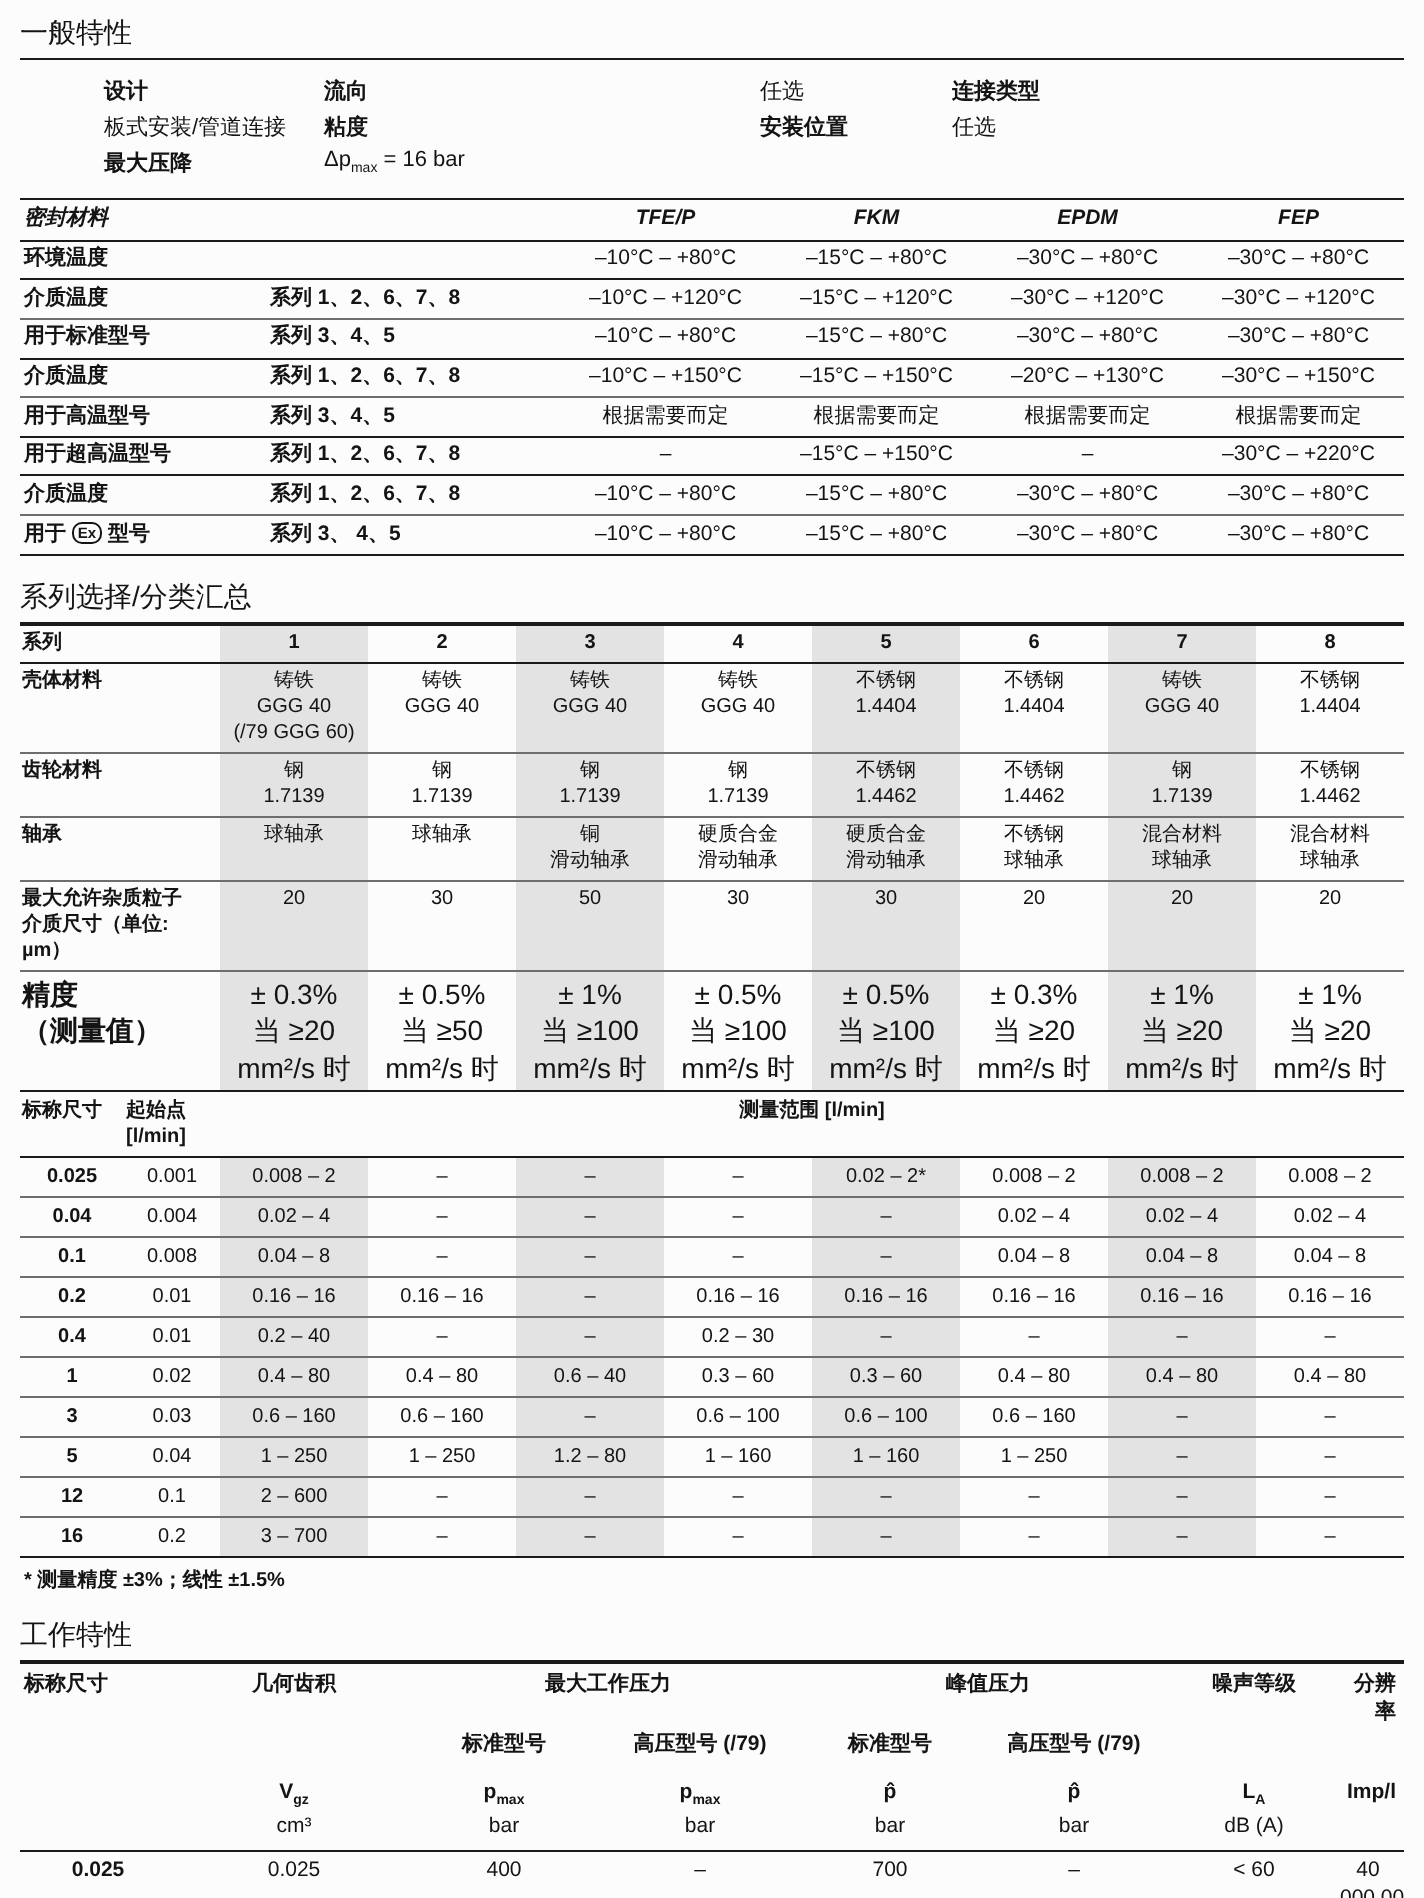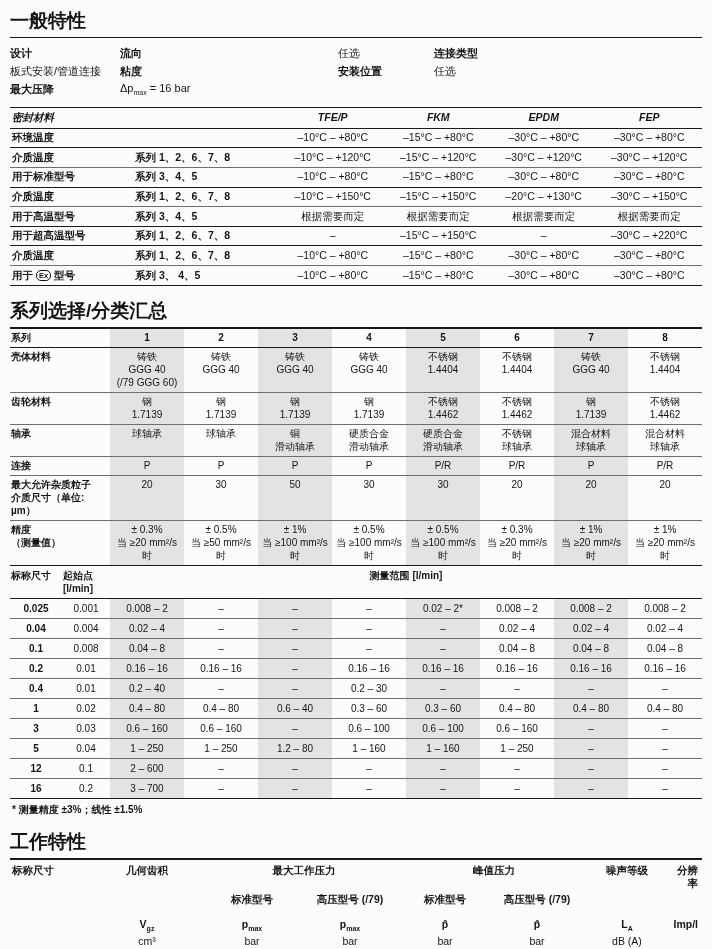--- a/index.html
+++ b/index.html
@@ -4,29 +4,29 @@
 <style>
   * { box-sizing: border-box; }
   html,body { margin:0; padding:0; }
   body {
     width:712px; height:949px; overflow:hidden;
     background:#fcfcfc; color:#141414;
     font-family:"Liberation Sans","DejaVu Sans",sans-serif;
     font-size:10.5px; padding:6px 10px 0 10px;
   }
   .section-title {
-    font-size:19px; font-weight:bold; margin:0;
+    font-size:14px; font-weight:normal; margin:0;
     padding:2px 0 3px 0; border-bottom:1.5px solid #1a1a1a;
   }
   .section { margin-bottom:10px; }
 
   
   .gen-grid {
     display:grid; grid-template-columns:110px 218px 96px 1fr;
-    row-gap:3px; padding:8px 0 10px 0; font-size:11px;
+    row-gap:3px; padding:8px 0 10px 0; font-size:11px;margin-left:42px;
   }
   .gen-grid .lbl { font-weight:bold; }
 
   table { width:100%; border-collapse:collapse; table-layout:fixed; }
   th, td { padding:2px 2px; vertical-align:top; line-height:1.3; }
   .val { text-align:center; white-space:pre-line; }
   .lblcell { font-weight:bold; text-align:left; }
   .g { background:#e3e3e3; }
 
   
@@ -44,21 +44,21 @@
     display:inline-block; border:1px solid #141414; border-radius:5px;
     font-size:7.5px; font-weight:bold; line-height:9px; padding:0 2px;
     vertical-align:1px;
   }
 
   
   .series-tbl { border-top:1.5px solid #1a1a1a; font-size:10px; }
   .series-tbl thead th { border-bottom:1.3px solid #1a1a1a; padding:2.5px 1px; }
   .series-tbl thead .num { text-align:center; }
   .series-tbl tbody.attrs td { border-bottom:1px solid #6e6e6e; padding:2.5px 1px; }
-  .series-tbl tbody.attrs tr:last-child td { border-bottom:1.3px solid #1a1a1a; font-size:10px; }
+  .series-tbl tbody.attrs tr:last-child td { border-bottom:1.3px solid #1a1a1a; font-size:14px; }
   .series-tbl tbody.rngh th { border-bottom:1.3px solid #1a1a1a; padding:3px 1px; white-space:pre-line; }
   .series-tbl tbody.rngh .span-h { text-align:center; }
   .series-tbl tbody.rng td { border-bottom:1px solid #6e6e6e; padding:3px 1px; }
   .series-tbl tbody.rng tr:last-child td { border-bottom:1.5px solid #1a1a1a; }
   .series-tbl .sizecell { font-weight:bold; text-align:center; }
   .series-tbl .startcell { text-align:center; }
   .footnote { font-weight:bold; font-size:10px; padding:4px 0 0 2px; }
 
   
   .work { border-top:1.5px solid #1a1a1a; font-size:10.5px; }
@@ -266,31 +266,20 @@
         <td class="val g">硬质合金
 滑动轴承</td>
         <td class="val">不锈钢
 球轴承</td>
         <td class="val g">混合材料
 球轴承</td>
         <td class="val">混合材料
 球轴承</td>
       </tr>
         <tr>
-        <td class="lblcell val" colspan="2" style="text-align:left">连接</td>
-        <td class="val g">P</td>
-        <td class="val">P</td>
-        <td class="val g">P</td>
-        <td class="val">P</td>
-        <td class="val g">P/R</td>
-        <td class="val">P/R</td>
-        <td class="val g">P</td>
-        <td class="val">P/R</td>
-      </tr>
-        <tr>
         <td class="lblcell val" colspan="2" style="text-align:left">最大允许杂质粒子
 介质尺寸（单位: µm）</td>
         <td class="val g">20</td>
         <td class="val">30</td>
         <td class="val g">50</td>
         <td class="val">30</td>
         <td class="val g">30</td>
         <td class="val">20</td>
         <td class="val g">20</td>
         <td class="val">20</td>

